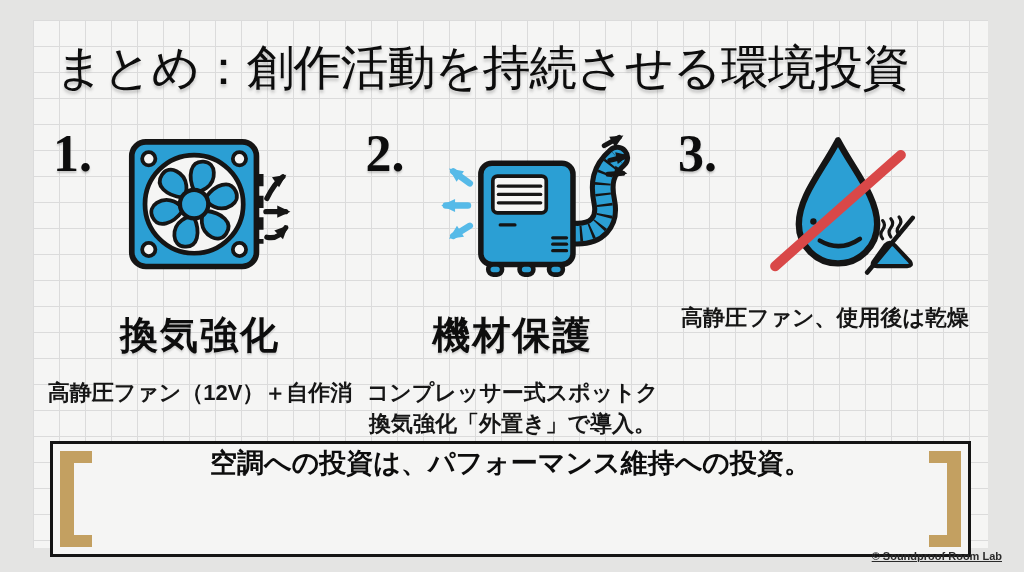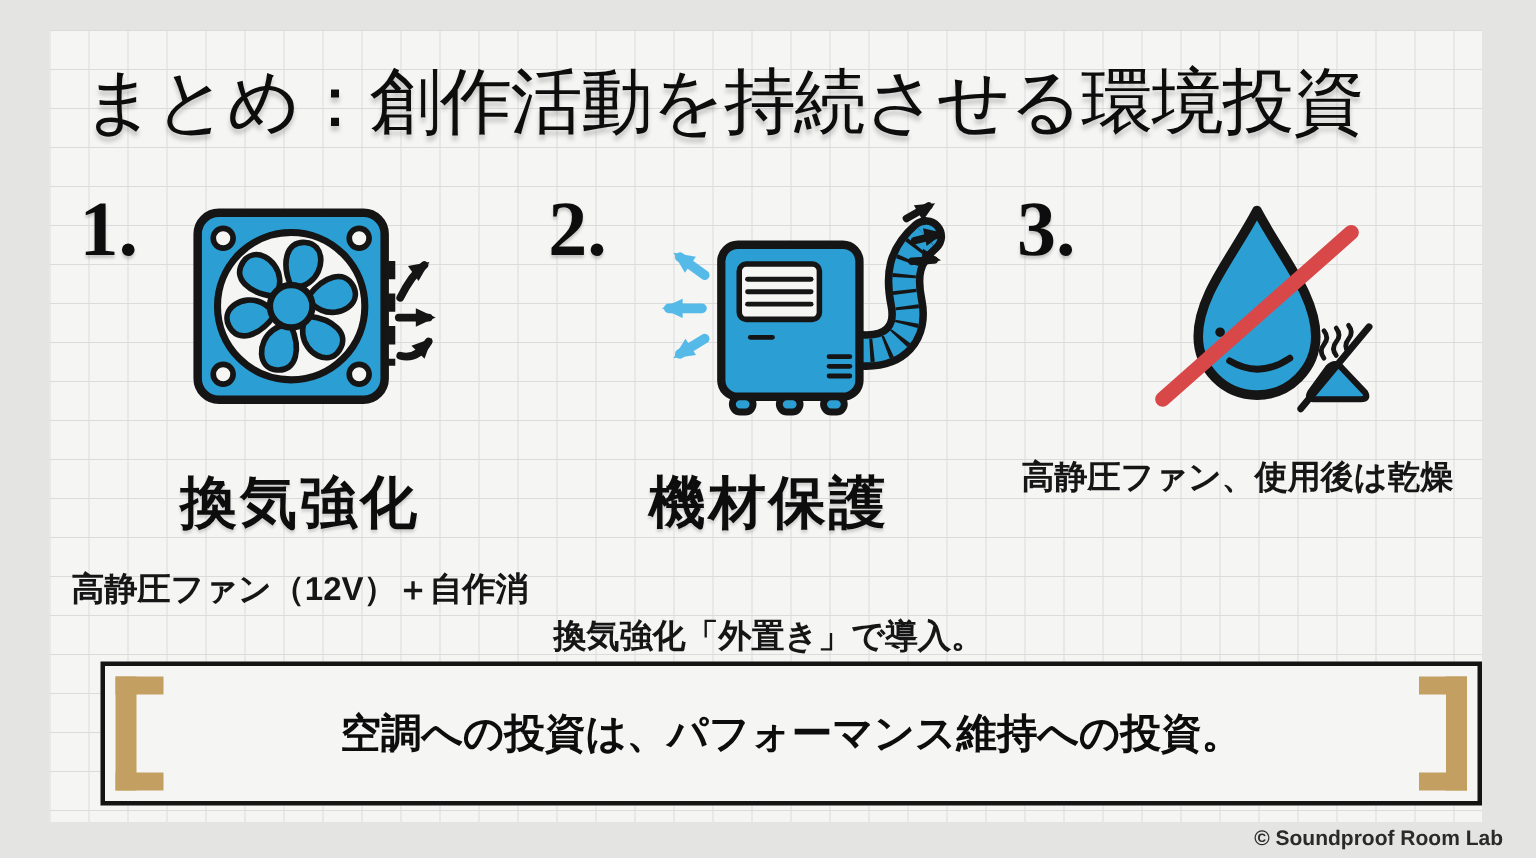--- a/index.html
+++ b/index.html
@@ -83,27 +83,26 @@
     margin-top:16px;
     text-align:center;
     font-size:22px;
     font-weight:700;
     line-height:31px;
     color:#161616;
   }
   .callout{
     position:absolute;
     left:17px; top:421px;
-    width:921px; height:96px;
+    width:921px; height:116px;
     background:var(--panel);
     border:3px solid #141414;
     display:flex;
-    align-items:center;
+    align-items:flex-start;
     justify-content:center;
-    margin-left:17px;
   }
   .bracket{
     position:absolute;
     top:7px; bottom:7px;
     width:32px;
   }
   .bracket.left{
     left:7px;
     border-left:14px solid var(--tan);
     border-top:12px solid var(--tan);
@@ -118,23 +117,24 @@
   .callout p{
     text-align:center;
     font-size:27px;
     font-weight:900;
     line-height:38px;
     color:#0D0D0D;
   }
   .credit{
     position:absolute;
     right:22px; top:550px;
-    font-size:14px;
+    font-size:11px;
     font-weight:700;
     color:#2A2A2A;
+    text-decoration:underline;
   }
 </style>
 </head>
 <body>
 
 <div class="slide">
   <div class="panel">
 
     <h1 class="title">まとめ：創作活動を持続させる環境投資</h1>
 
@@ -243,21 +243,21 @@
                   <polygon points="-12,-6.5 2,0 -12,6.5"></polygon>
                 </g>
               <g transform="translate(223,47) rotate(8)">
                   <polygon points="-12,-6.5 2,0 -12,6.5"></polygon>
                 </g>
             </g>
           </svg>
         </div>
         <h2>機材保護</h2>
         <p>
-          <br>
+          <span>コンプレッサー式スポットク</span><br>
           <span>換気強化「外置き」で導入。</span>
         </p>
       </section>
 
       <section class="col">
         <div class="num">3.</div>
         <div class="icon-row">
           <svg width="164" height="146" viewBox="0 0 180 160">
 
             <path d="M 90 8 C 72 42 47 70 47 100 a 43 43 0 0 0 86 0 C 133 70 108 42 90 8 Z" fill="#2B9FD4" stroke="#151515" stroke-width="7" stroke-linejoin="round"></path>

